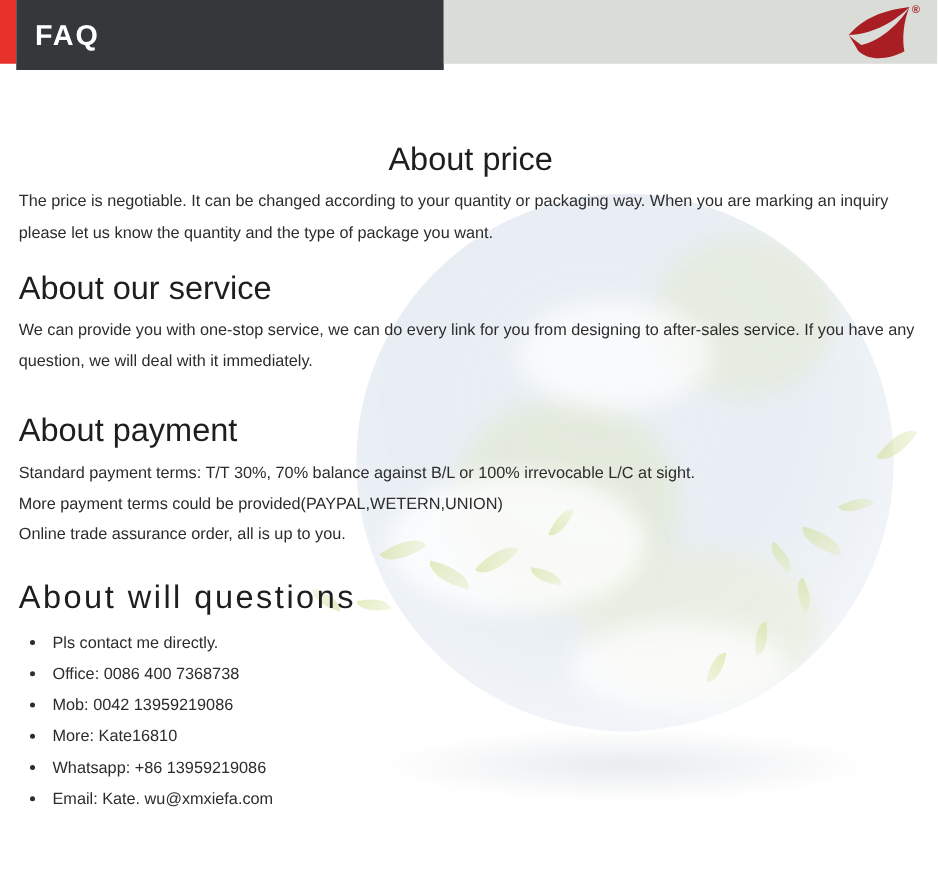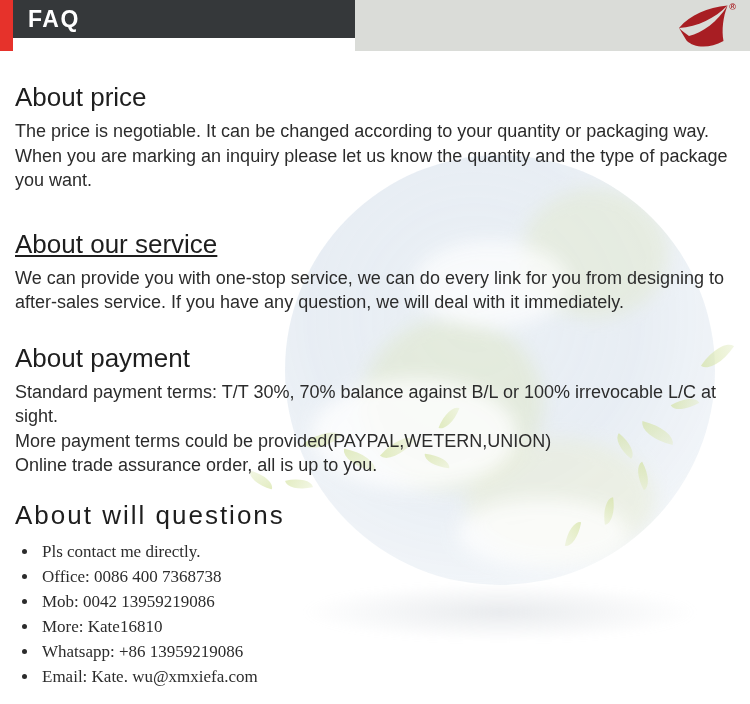--- a/index.html
+++ b/index.html
@@ -8,21 +8,21 @@
     font-family:"Liberation Sans", sans-serif;
     background:#ffffff;
     position:relative;
     overflow:hidden;
   }
   .page{position:relative;width:750px;height:704px;overflow:hidden;background:#fff;}
 
   
   .header{position:relative;height:51px;display:flex;z-index:2;}
   .header-accent{width:13px;height:51px;background:#e6322b;flex:0 0 13px;}
-  .header-dark{width:342px;flex:0 0 342px;height:38px;background:#35383a;display:flex;align-items:center;}
+  .header-dark{width:342px;flex:0 0 342px;height:56px;background:#35383a;display:flex;align-items:center;}
   .header-title{color:#ffffff;font-size:23px;font-weight:bold;letter-spacing:1.5px;margin:0 0 0 15px;}
   .header-light{flex:1;height:51px;background:#dadcd8;position:relative;}
   .logo{position:absolute;right:16px;top:3px;width:58px;height:46px;}
   .logo svg{display:block;}
   .logo .reg{position:absolute;top:-1px;right:-2px;color:#a81e23;font-size:9px;font-weight:bold;}
 
   
   .bg{position:absolute;inset:0;z-index:0;pointer-events:none;}
   .globe{
     position:absolute;left:285px;top:155px;width:430px;height:430px;border-radius:50%;
@@ -53,30 +53,30 @@
     border-radius:2% 100% 2% 100%;
   }
   .leaf.sm{width:26px;height:12px;}
 
   
   .main{position:relative;z-index:1;padding:0 12px 0 15px;}
   .section h2{
     margin:0;font-size:26px;line-height:30px;font-weight:400;color:#1e1e1e;
     font-family:"Liberation Sans", sans-serif;
   }
-  .sec-price h2{margin-top:31px;margin-bottom:7px;}
-  .sec-service h2{margin-top:36px;margin-bottom:7px;text-decoration:underline;}
+  .sec-price h2{margin-top:61px;margin-bottom:7px;text-align:center;}
+  .sec-service h2{margin-top:17px;margin-bottom:7px;}
   .sec-payment h2{margin-top:28px;margin-bottom:7px;}
   .sec-other h2{margin-top:22px;margin-bottom:9px;letter-spacing:2px;}
   .section p{
-    margin:0;font-size:18px;line-height:24.5px;color:#2c2c2c;max-width:725px;
+    margin:0;font-size:13px;line-height:24.5px;color:#2c2c2c;max-width:725px;
   }
   .contact-list{margin:0;padding:0 0 0 24px;list-style:disc;}
   .contact-list li{
-    font-size:17px;line-height:25px;color:#2c2c2c;padding-left:3px;font-family:Liberation Serif, serif;
+    font-size:13px;line-height:25px;color:#2c2c2c;padding-left:3px;
   }
 </style>
 </head>
 <body>
 
 <div class="page">
 
   <div class="header">
     <div class="header-accent"></div>
     <div class="header-dark">

